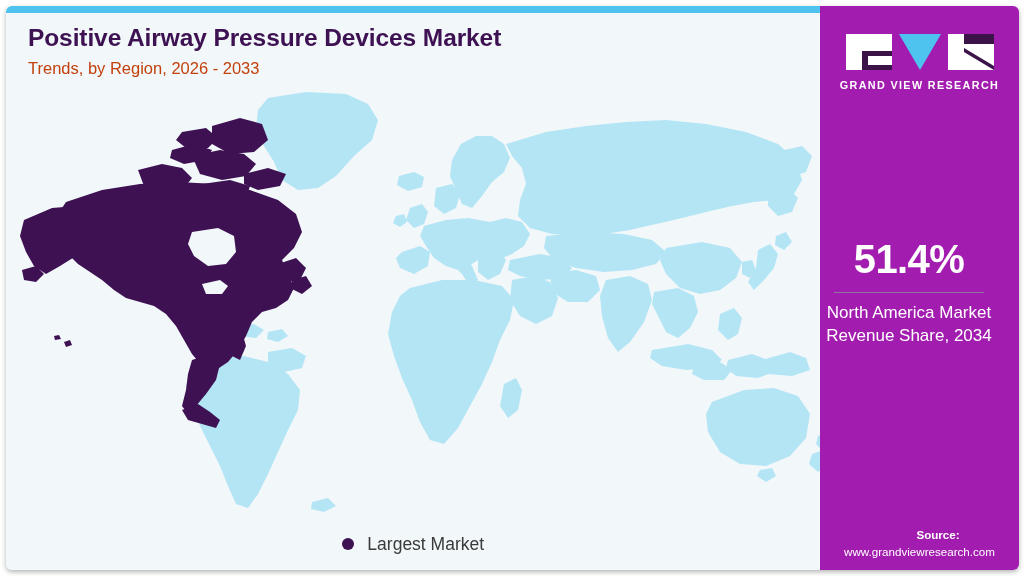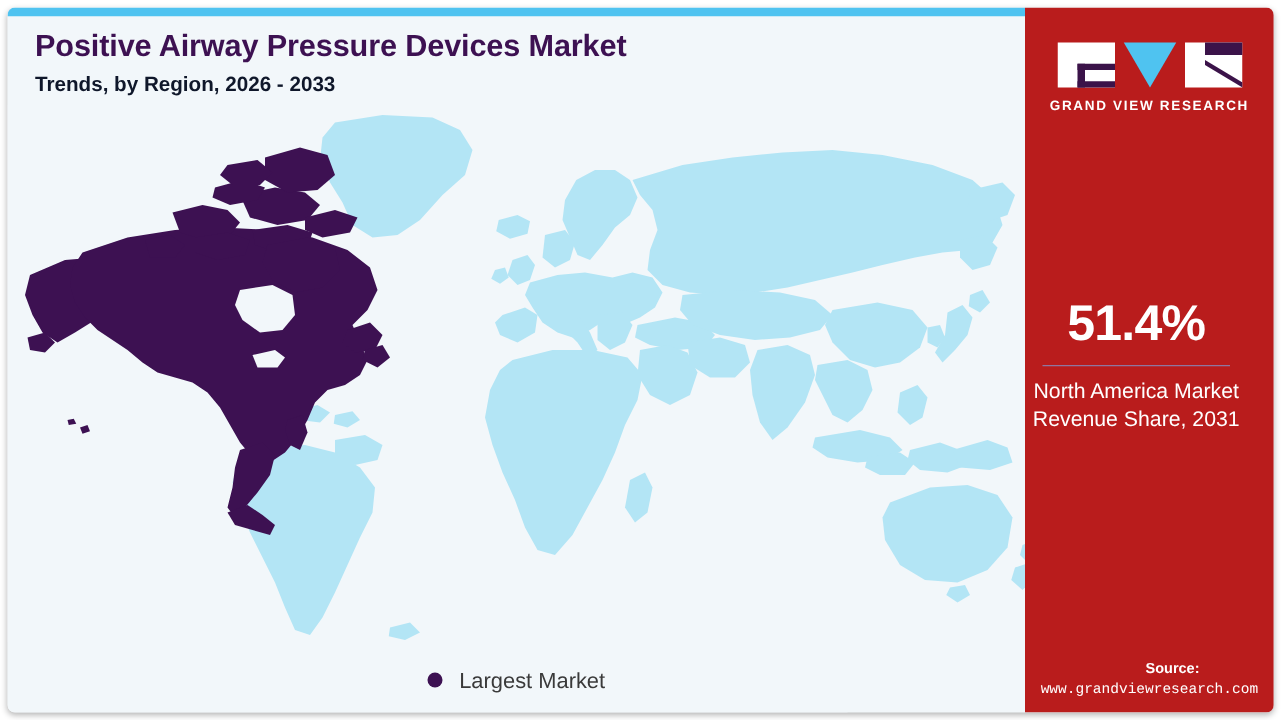--- a/index.html
+++ b/index.html
@@ -56,22 +56,22 @@
     font-weight: bold;
     color: #3d1152;
     letter-spacing: -0.1px;
     line-height: 1.15;
     white-space: nowrap;
   }
 
   #chart-subtitle {
     margin: 7px 0 0 0;
     font-size: 16.5px;
-    font-weight: bold;
-    color: #0f172a;
+    font-weight: normal;
+    color: #c2410c;
     line-height: 1.2;
     white-space: nowrap;
   }
 
   #map-wrap {
     position: absolute;
     left: 0;
     top: 78px;
     width: 814px;
     height: 430px;
@@ -104,21 +104,21 @@
     vertical-align: middle;
   }
 
   
   #right-pane {
     position: absolute;
     left: 814px;
     top: 0;
     width: 199px;
     height: 564px;
-    background: #b91c1c;
+    background: #a21caf;
   }
 
   #logo-block {
     position: absolute;
     left: 0;
     top: 26px;
     width: 199px;
     text-align: center;
   }
   #gvr-mark { display: block; margin: 0 auto; }
@@ -170,21 +170,20 @@
     font-weight: bold;
     color: #ffffff;
     line-height: 1.45;
     padding-left: 37px;
   }
   #source-url {
     font-size: 11.6px;
     color: #ffffff;
     line-height: 1.45;
     white-space: nowrap;
-    font-family: Liberation Mono, monospace;
   }
 </style>
 </head>
 <body>
 
 <div id="card">
 
   <div id="left-pane">
 
     <div id="top-accent-bar"></div>
@@ -331,21 +330,21 @@
         <path d="M118,2 H148 V12 H118 Z" fill="#3b1349"></path>
         <path d="M118,16 L148,34 L148,38 L118,20 Z" fill="#3b1349"></path>
       </svg>
       <div id="logo-wordmark">GRAND VIEW RESEARCH</div>
     </div>
 
     <div id="stat-block">
       <div id="stat-value">51.4%</div>
       <div id="stat-divider"></div>
       <div id="stat-caption-1">North America Market</div>
-      <div id="stat-caption-2">Revenue Share, 2031</div>
+      <div id="stat-caption-2">Revenue Share, 2034</div>
     </div>
 
     <div id="source-block">
       <div id="source-label">Source:</div>
       <div id="source-url">www.grandviewresearch.com</div>
     </div>
 
   </div>
 </div>
 

